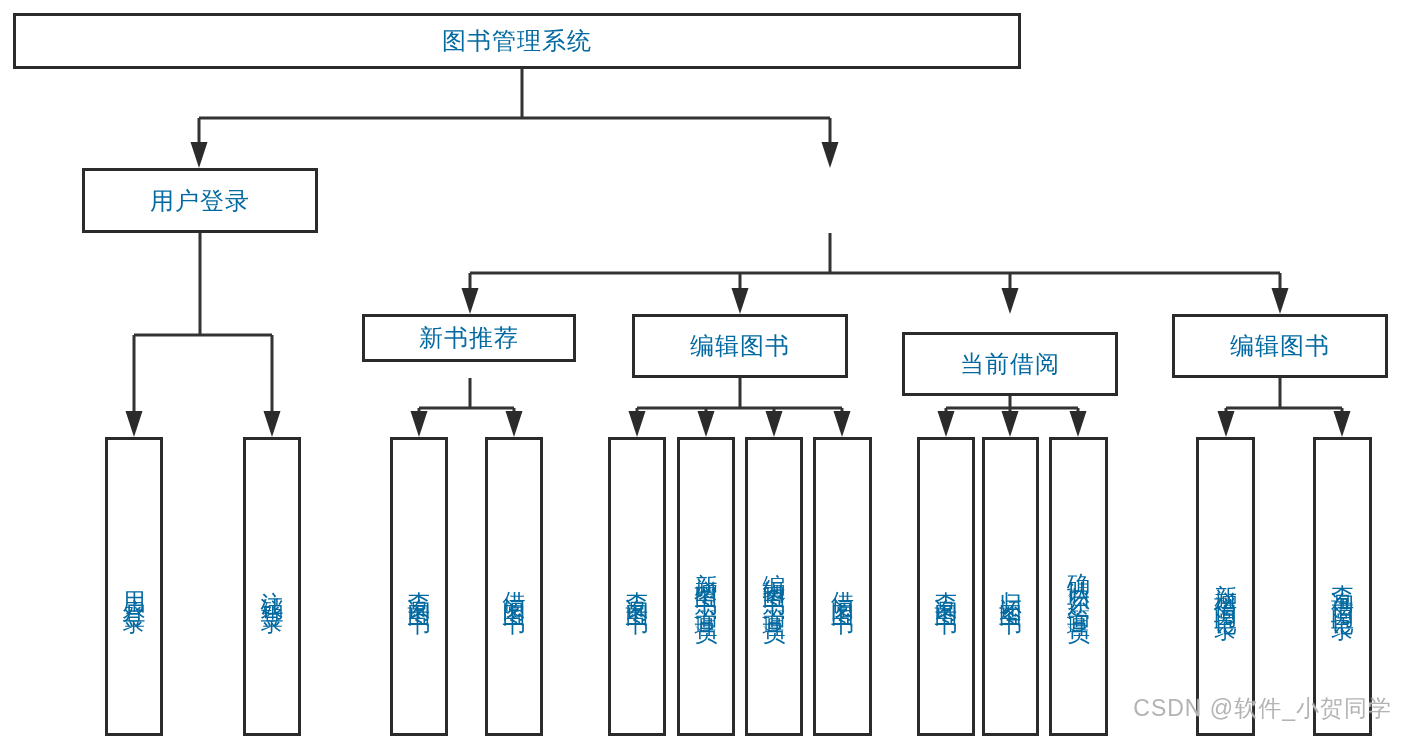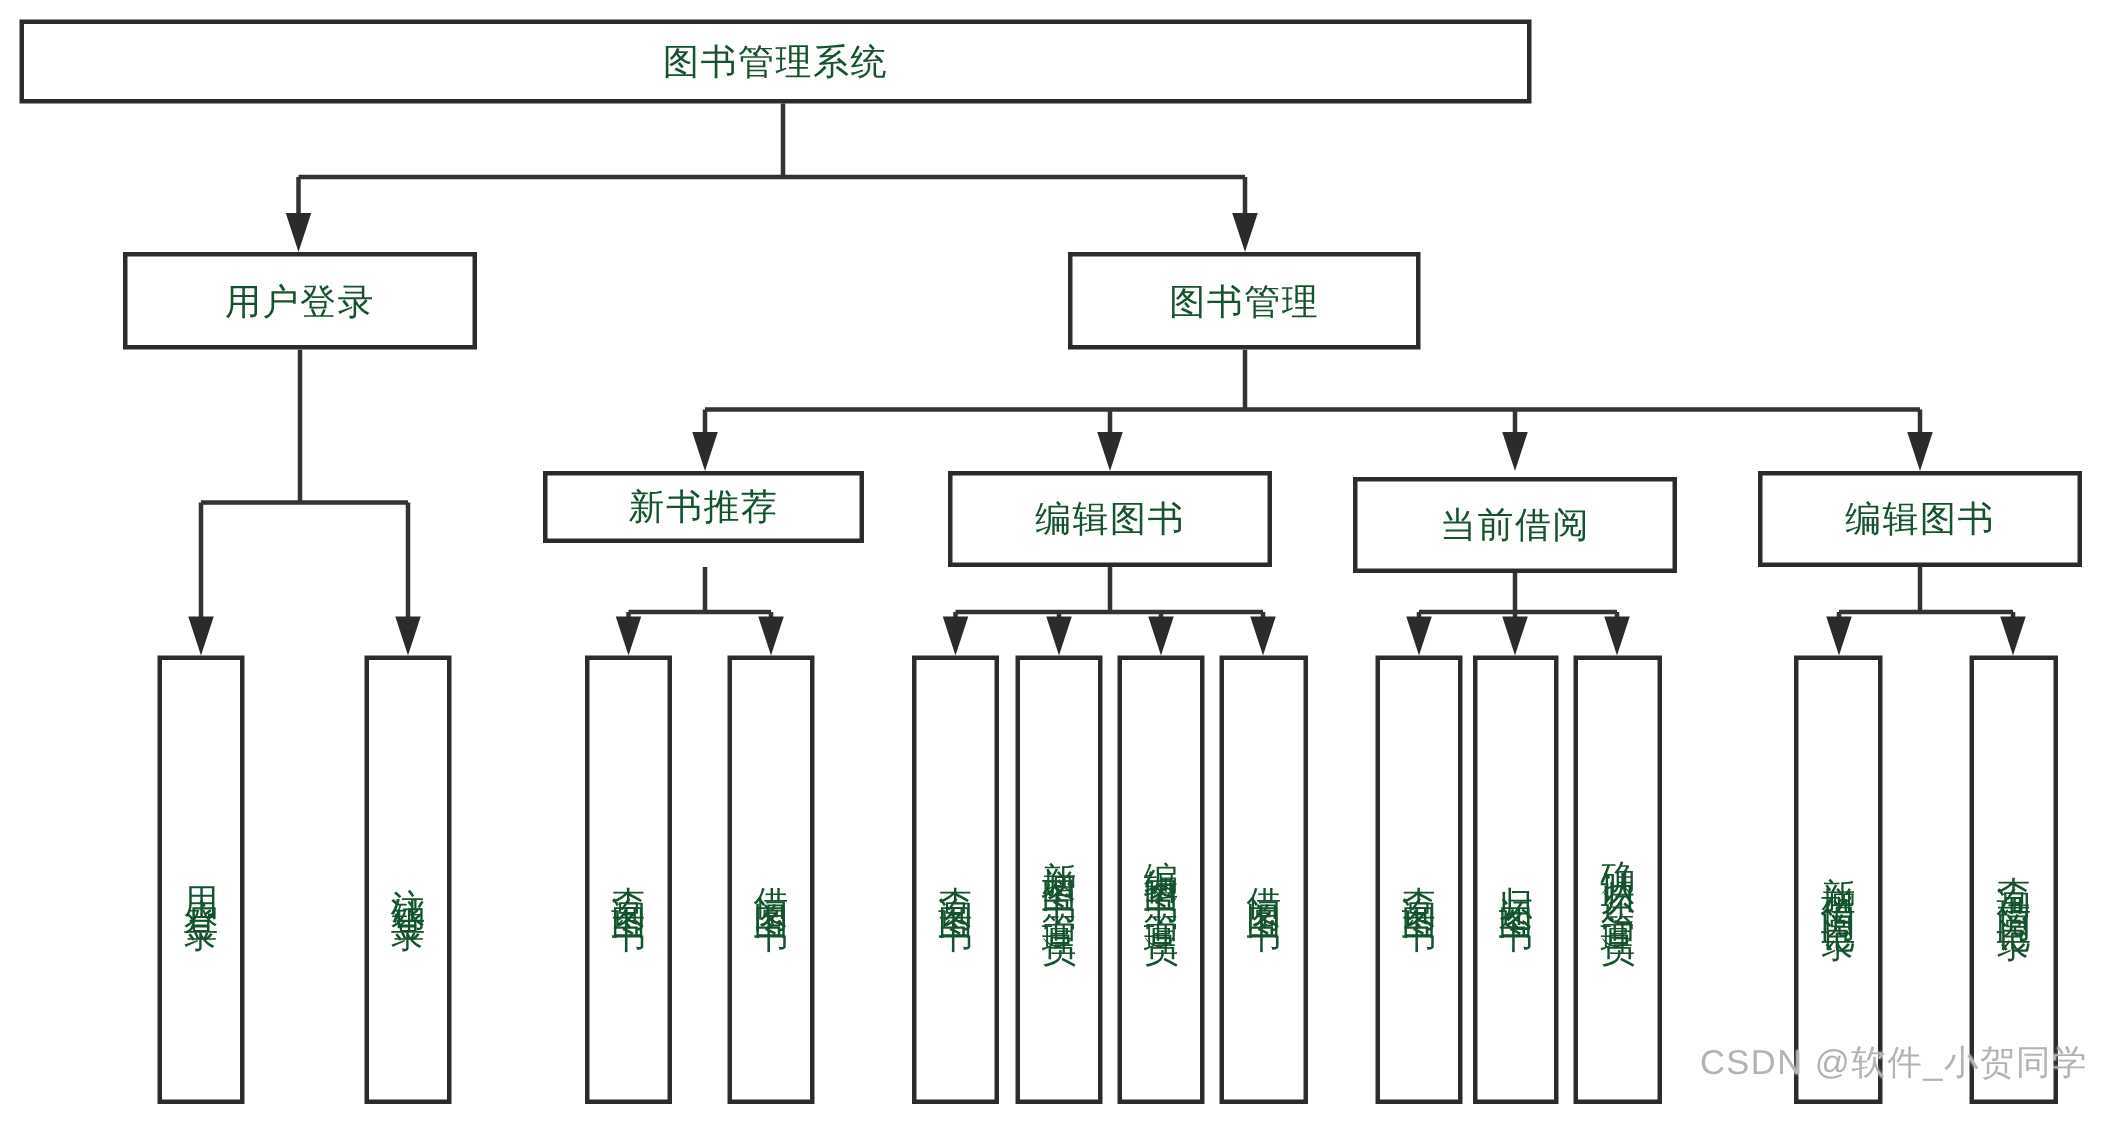--- a/index.html
+++ b/index.html
@@ -3,21 +3,21 @@
 <meta charset="utf-8">
 <style>
   html,body { margin:0; padding:0; background:#ffffff; }
   .canvas {
     position:relative; width:1405px; height:747px; background:#ffffff;
     font-family:"Liberation Sans", sans-serif; overflow:hidden;
   }
   .wires { position:absolute; left:0; top:0; z-index:0; }
   .node {
     position:absolute; box-sizing:border-box; background:#ffffff;
-    border:3px solid #2b2b2b; color:#14532d; z-index:1;
+    border:3px solid #2b2b2b; color:#0369a1; z-index:1;
     display:flex; align-items:center; justify-content:center;
   }
   .h-node .lbl { font-size:24px; letter-spacing:1px; white-space:nowrap; }
   .v-node .lbl {
     writing-mode:vertical-rl; text-orientation:mixed;
     font-size:23px; letter-spacing:7px; line-height:1;
   }
   .watermark {
     position:absolute; top:693px; right:13px; z-index:5;
     font-size:23px; color:#b3b3b3; letter-spacing:1px; white-space:nowrap;
@@ -61,31 +61,28 @@
     </g>
   </svg>
 
   <div class="node h-node" style="left:13px;top:13px;width:1008px;height:56px">
     <span class="lbl">图书管理系统</span>
   </div>
 
   <div class="node h-node" style="left:82px;top:168px;width:236px;height:65px">
     <span class="lbl">用户登录</span>
   </div>
-  <div class="node h-node" style="left:712px;top:168px;width:235px;height:65px">
-    <span class="lbl">图书管理</span>
-  </div>
 
   <div class="node h-node" style="left:362px;top:314px;width:214px;height:48px">
     <span class="lbl">新书推荐</span>
   </div>
   <div class="node h-node" style="left:632px;top:314px;width:216px;height:64px">
     <span class="lbl">编辑图书</span>
   </div>
-  <div class="node h-node" style="left:902px;top:318px;width:216px;height:64px">
+  <div class="node h-node" style="left:902px;top:332px;width:216px;height:64px">
     <span class="lbl">当前借阅</span>
   </div>
   <div class="node h-node" style="left:1172px;top:314px;width:216px;height:64px">
     <span class="lbl">编辑图书</span>
   </div>
 
   <div class="node v-node" style="left:105px;top:437px;width:58px;height:299px">
     <span class="lbl">用户登录</span>
   </div>
   <div class="node v-node" style="left:243px;top:437px;width:58px;height:299px">

